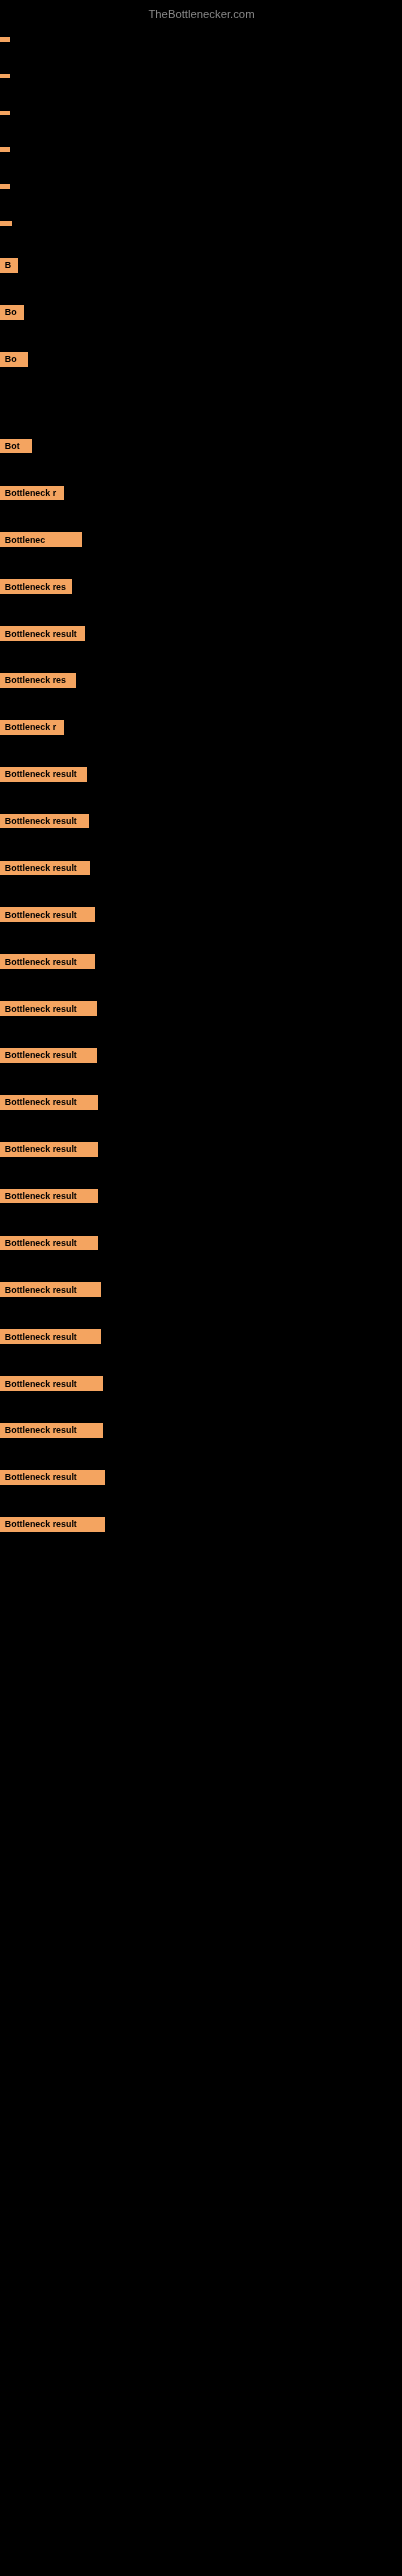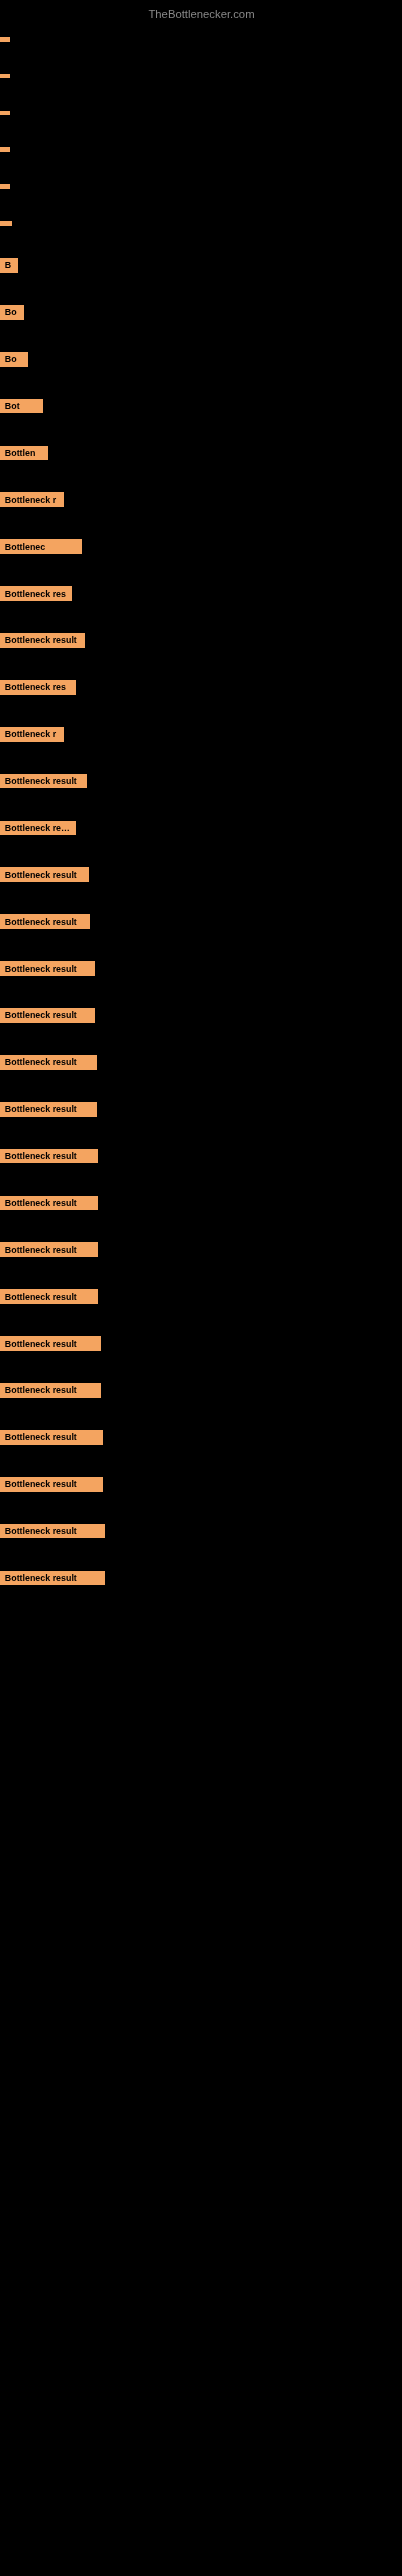--- a/index.html
+++ b/index.html
@@ -48,21 +48,21 @@
     
     .row-1 .label-box { width: 6.4px; }
     .row-2 .label-box { width: 6.4px; }
     .row-3 .label-box { width: 6.4px; }
     .row-4 .label-box { width: 6.4px; }
     .row-5 .label-box { width: 6.4px; }
     .row-6 .label-box { width: 12px; }
     .row-7 .label-box { width: 17.7px; }
     .row-8 .label-box { width: 24px; }
     .row-9 .label-box { width: 28px; }
-    .row-10 .label-box { width: 43px; }
+    .row-10 .label-box { width: 32px; margin-top: 40px; }
     .row-11 .label-box { width: 48px; }
     .row-12 .label-box { width: 64px; }
     .row-13 .label-box { width: 82px; }
     .row-14 .label-box { width: 72px; }
     .row-15 .label-box { width: 85px; }
     .row-16 .label-box { width: 76px; }
     .row-17 .label-box { width: 81px; }
     .row-18 .label-box { width: 64px; }
     .row-19 .label-box { width: 87px; }
     .row-20 .label-box { width: 76px; }
@@ -118,23 +118,20 @@
     </div>
     <div class="row row-8">
       <div class="label-box">Bo</div>
     </div>
     <div class="row row-9">
       <div class="label-box">Bo</div>
     </div>
     <div class="row row-10">
       <div class="label-box">Bot</div>
     </div>
-    <div class="row row-11">
-      <div class="label-box">Bottlen</div>
-    </div>
     <div class="row row-12">
       <div class="label-box">Bottleneck r</div>
     </div>
     <div class="row row-13">
       <div class="label-box">Bottlenec</div>
     </div>
     <div class="row row-14">
       <div class="label-box">Bottleneck res</div>
     </div>
     <div class="row row-15">
@@ -142,23 +139,20 @@
     </div>
     <div class="row row-16">
       <div class="label-box">Bottleneck res</div>
     </div>
     <div class="row row-18">
       <div class="label-box">Bottleneck r</div>
     </div>
     <div class="row row-19">
       <div class="label-box">Bottleneck result</div>
     </div>
-    <div class="row row-20">
-      <div class="label-box">Bottleneck resu</div>
-    </div>
     <div class="row row-21">
       <div class="label-box">Bottleneck result</div>
     </div>
     <div class="row row-22">
       <div class="label-box">Bottleneck result</div>
     </div>
     <div class="row row-23">
       <div class="label-box">Bottleneck result</div>
     </div>
     <div class="row row-24">

